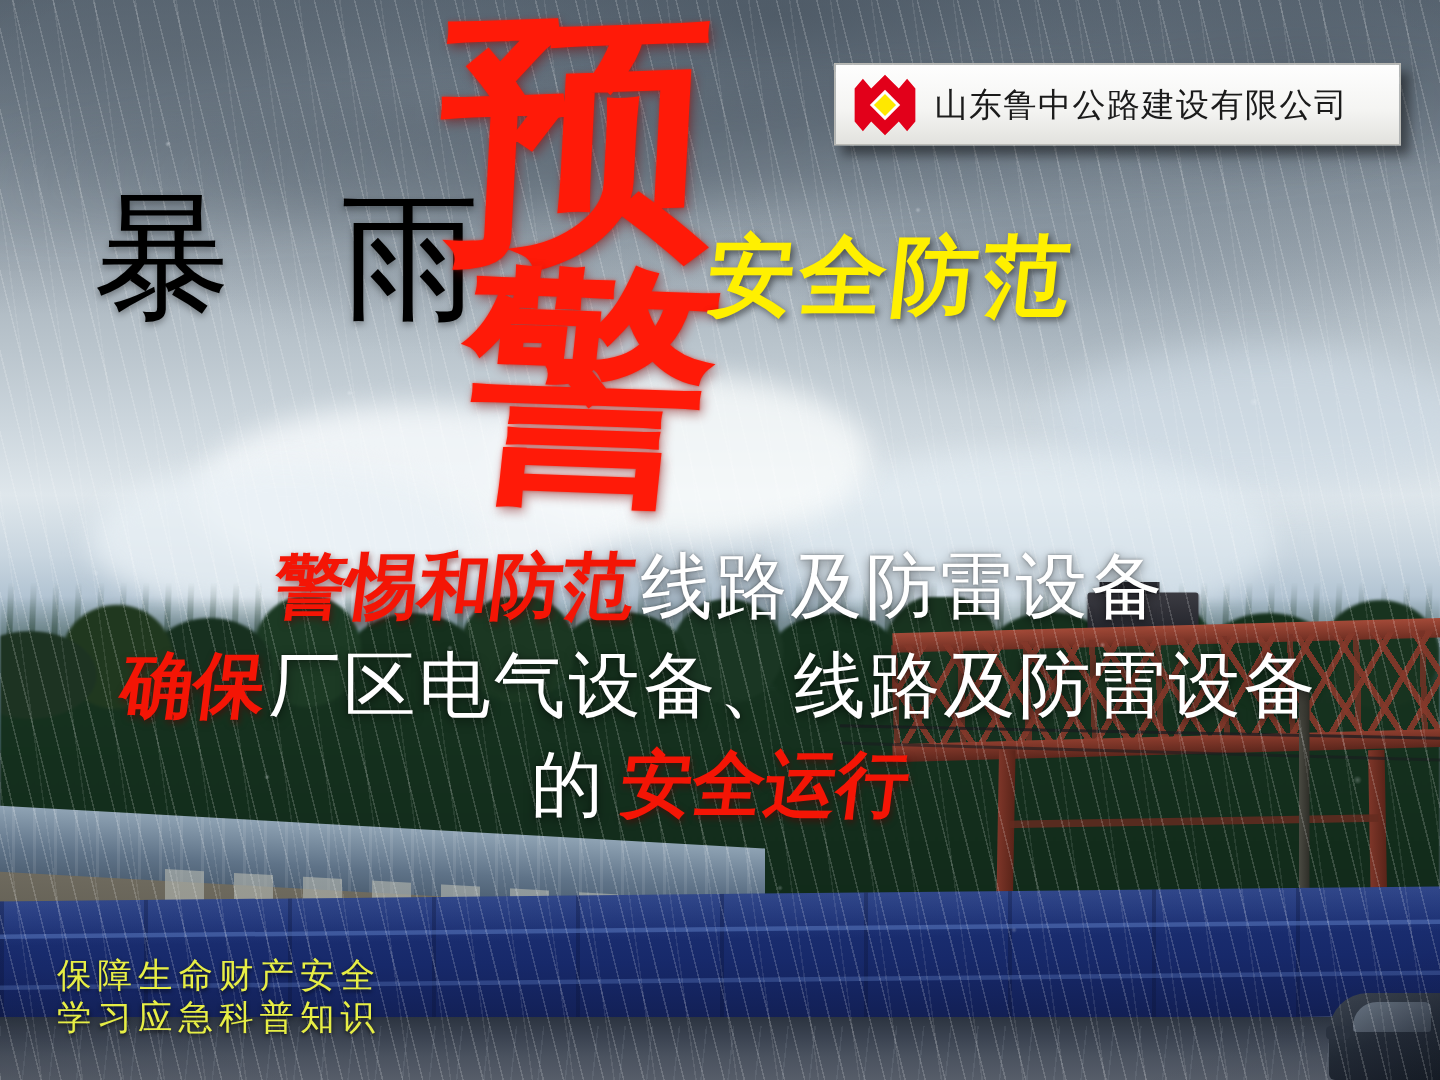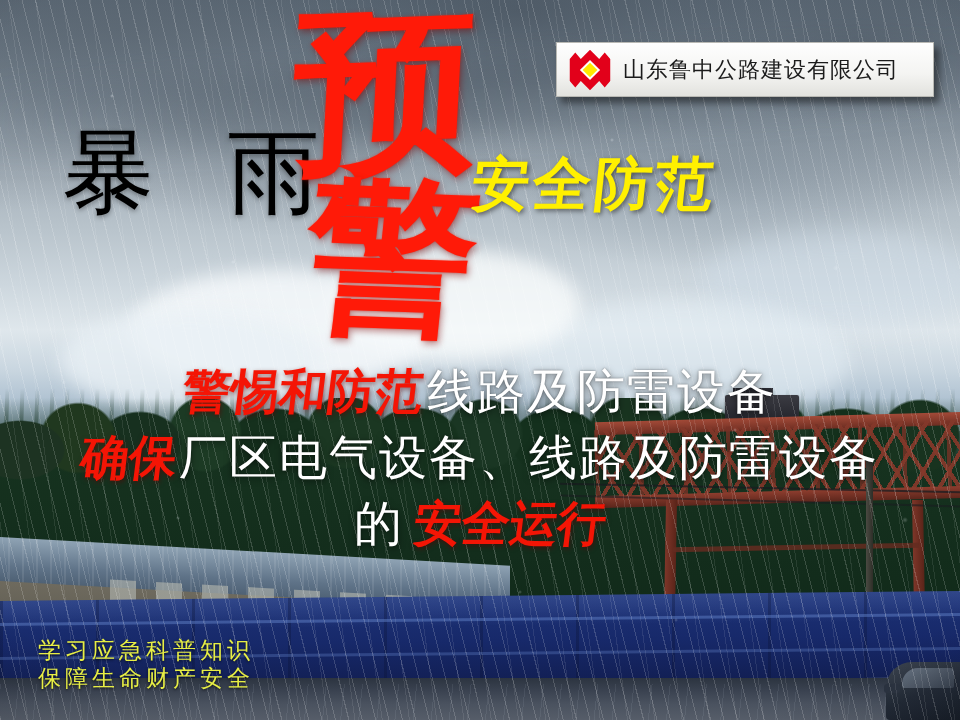--- a/index.html
+++ b/index.html
@@ -371,22 +371,22 @@
         <span class="red-brush tight">确保</span><span>厂区电气设备、线路及防雷设备</span>
       </div>
 
       <div class="bline">
         <span>的</span><span class="red-brush" style="margin-left:10px;margin-right:0;">安全运行</span>
       </div>
 
     </div>
 
     <div class="slogan">
+      <div>保障生命财产安全</div>
       <div>学习应急科普知识</div>
-      <div>保障生命财产安全</div>
     </div>
 
     <div class="plaque">
       <div class="plaque-mark">
         <svg width="46" height="46" viewBox="0 0 100 100" aria-hidden="true">
           <path d="M50 6 L30 26 L18 12 L6 26 L6 74 L18 88 L30 74 L50 94 L70 74 L82 88 L94 74 L94 26 L82 12 L70 26 Z" fill="#E2001A"></path>
           <path d="M50 28 L72 50 L50 72 L28 50 Z" fill="#FFFFFF"></path>
           <path d="M50 34 L66 50 L50 66 L34 50 Z" fill="#FFE800"></path>
         </svg>
       </div>

